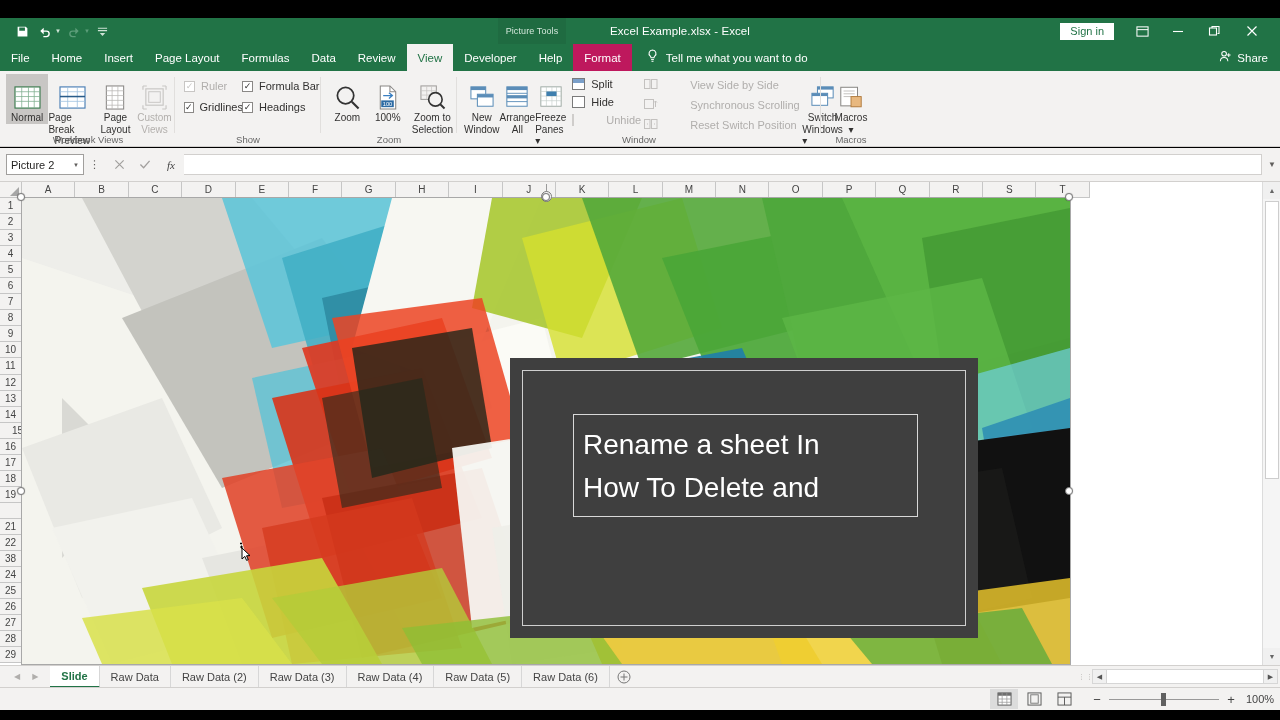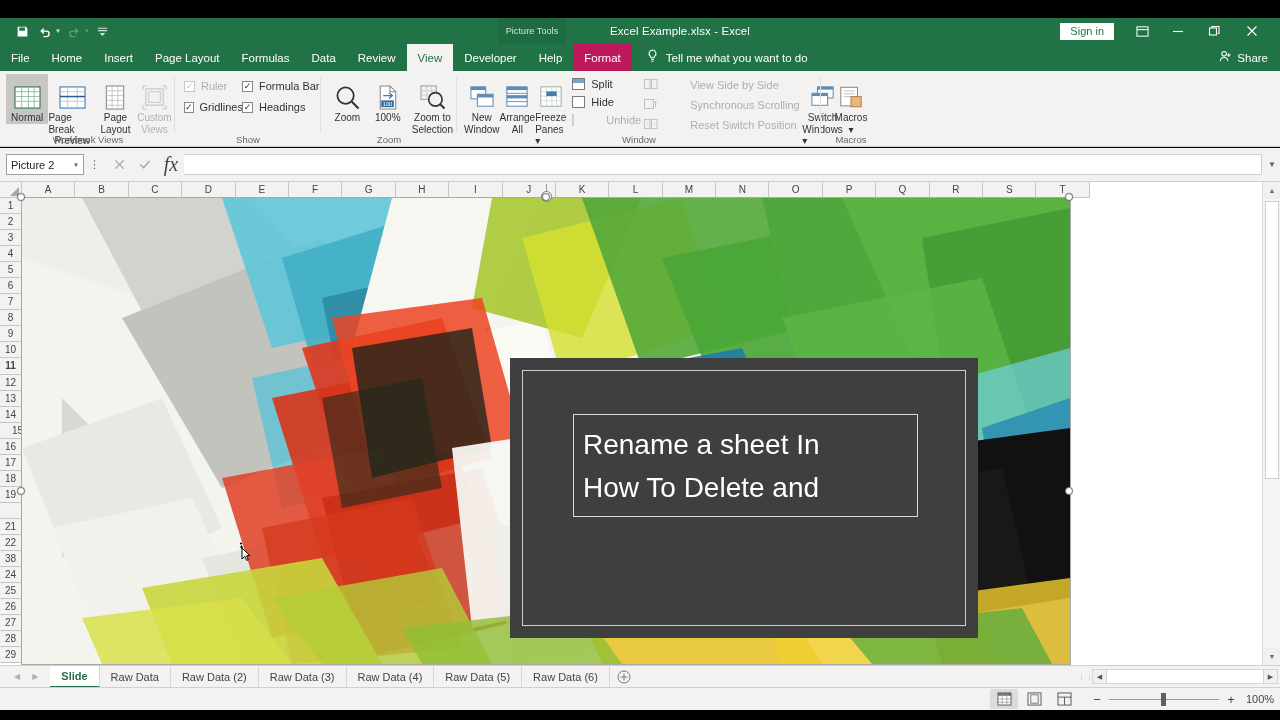--- a/index.html
+++ b/index.html
@@ -618,21 +618,21 @@
       <svg width="11" height="11" viewBox="0 0 12 12">
           <path d="M1.5 1.5l9 9M10.5 1.5l-9 9" stroke="#a19f9d" stroke-width="1.3"></path>
         </svg>
     </div>
     <div class="fb-btn">
       <svg width="12" height="11" viewBox="0 0 13 12">
           <path d="M1.5 6l3.5 3.5L11.5 2" fill="none" stroke="#a19f9d" stroke-width="1.4"></path>
         </svg>
     </div>
     <div class="fb-btn">
-      <span style="font-style:italic; font-family:'Liberation Serif', serif; font-size:20px; color:#444;">fx</span>
+      <span style="font-style:italic; font-family:'Liberation Serif', serif; font-size:11px; color:#444;">fx</span>
     </div>
     <div class="fb-input"></div>
     <div class="fb-expand">▼</div>
   </div>
 
   <div class="gridarea">
     <div class="corner"></div>
     <div class="colhdr" id="colhdr">
         <div class="colcell" style="width: 53.4px;">A</div>
         <div class="colcell" style="width: 53.4px;">B</div>
@@ -659,21 +659,21 @@
         <div class="rowcell" style="height: 16.05px;">1</div>
         <div class="rowcell" style="height: 16.05px;">2</div>
         <div class="rowcell" style="height: 16.05px;">3</div>
         <div class="rowcell" style="height: 16.05px;">4</div>
         <div class="rowcell" style="height: 16.05px;">5</div>
         <div class="rowcell" style="height: 16.05px;">6</div>
         <div class="rowcell" style="height: 16.05px;">7</div>
         <div class="rowcell" style="height: 16.05px;">8</div>
         <div class="rowcell" style="height: 16.05px;">9</div>
         <div class="rowcell" style="height: 16.05px;">10</div>
-        <div class="rowcell" style="height: 16.05px; font-weight: bold;">11</div>
+        <div class="rowcell" style="height: 16.05px;">11</div>
         <div class="rowcell" style="height: 16.05px;">12</div>
         <div class="rowcell" style="height: 16.05px;">13</div>
         <div class="rowcell" style="height: 16.05px;">14</div>
         <div class="rowcell" style="height: 16.05px; padding-left: 14px;">15</div>
         <div class="rowcell" style="height: 16.05px;">16</div>
         <div class="rowcell" style="height: 16.05px;">17</div>
         <div class="rowcell" style="height: 16.05px;">18</div>
         <div class="rowcell" style="height: 16.05px;">19</div>
         <div class="rowcell" style="height: 16.05px; padding-left: 30px;">20</div>
         <div class="rowcell" style="height: 16.05px;">21</div>

